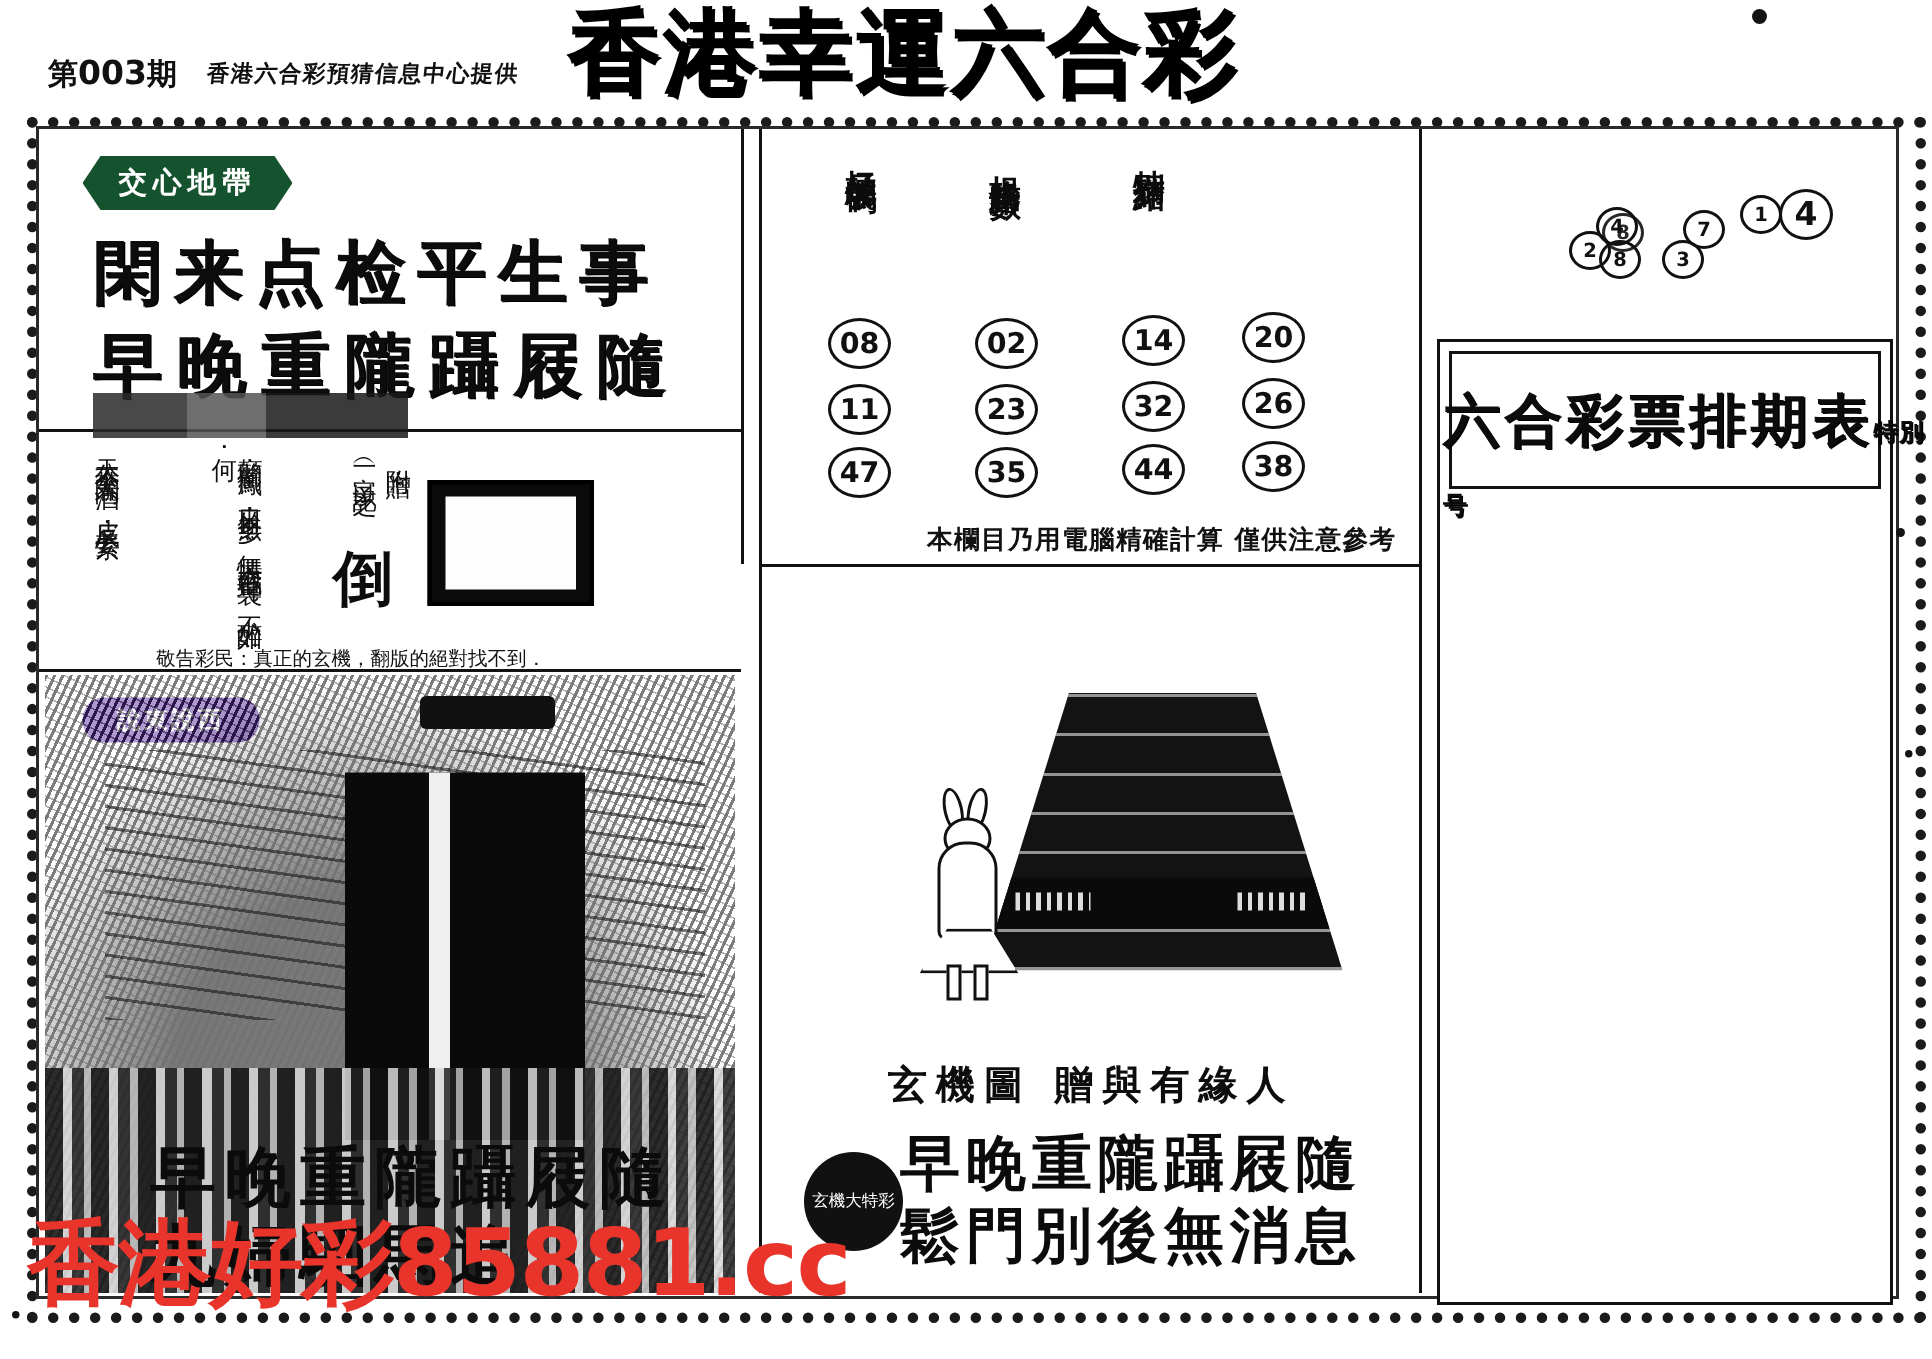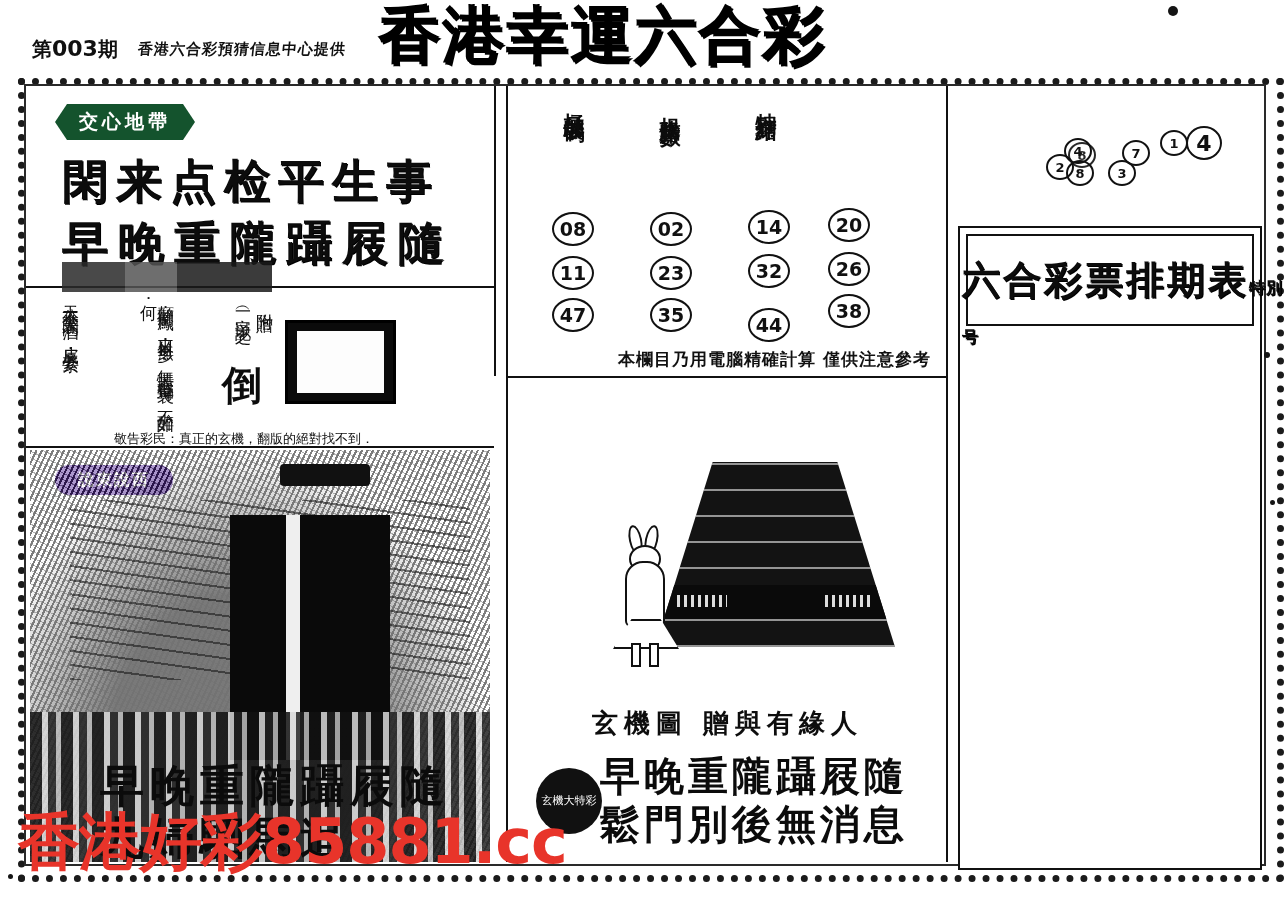--- a/index.html
+++ b/index.html
@@ -98,21 +98,21 @@
     position:absolute;left:285px;top:320px;width:105px;height:78px;
     background:#0b0b0b;
     border:3px solid #000;
     box-shadow:inset 0 0 0 6px #0b0b0b;
   }
   .blackbox .inner{
     position:absolute;left:9px;top:8px;right:9px;bottom:8px;
     background:#fdfdfd;
   }
   .notice{
-    position:absolute;left:114px;top:430px;
+    position:absolute;left:104px;top:430px;
     font-size:13px;color:#111;letter-spacing:0px;
     font-family:Liberation Mono, monospace;
   }
 
   .banner2{
     position:absolute;left:55px;top:465px;width:118px;height:30px;
     background:#4c1d95;color:#fff;
     display:flex;align-items:center;justify-content:center;
     font-size:16px;font-weight:bold;letter-spacing:2px;
     border-radius:14px/15px;
@@ -359,21 +359,21 @@
   <div class="ball" style="left:552px;top:212px;">08</div>
   <div class="ball" style="left:552px;top:256px;">11</div>
   <div class="ball" style="left:552px;top:298px;">47</div>
 
   <div class="ball" style="left:650px;top:212px;">02</div>
   <div class="ball" style="left:650px;top:256px;">23</div>
   <div class="ball" style="left:650px;top:298px;">35</div>
 
   <div class="ball" style="left:748px;top:210px;">14</div>
   <div class="ball" style="left:748px;top:254px;">32</div>
-  <div class="ball" style="left:748px;top:308px;">44</div>
+  <div class="ball" style="left:748px;top:296px;">44</div>
 
   <div class="ball" style="left:828px;top:208px;">20</div>
   <div class="ball" style="left:828px;top:252px;">26</div>
   <div class="ball" style="left:828px;top:294px;">38</div>
 
   <div class="midnote">本欄目乃用電腦精確計算  僅供注意參考</div>
 
   <div class="illus">
     <div class="drum">
       <div class="lines"></div>

